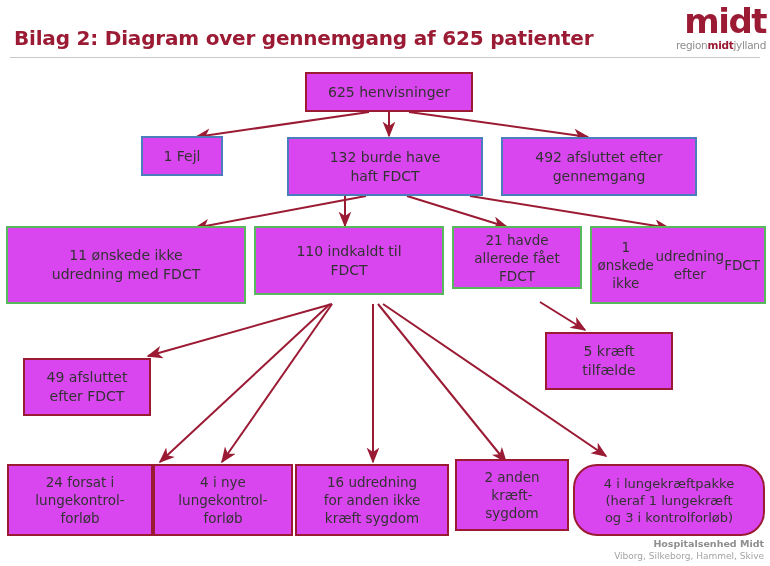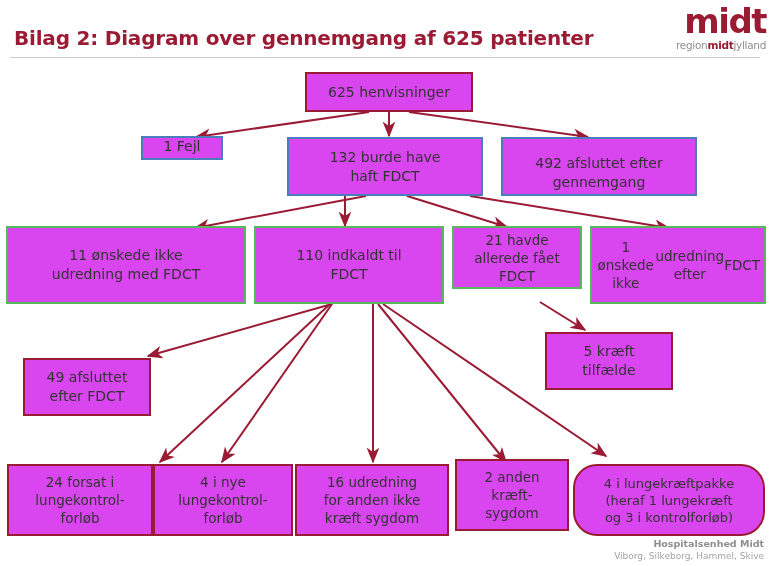--- a/index.html
+++ b/index.html
@@ -164,40 +164,40 @@
     </g>
     <g stroke="#9b1b34" stroke-width="2" fill="none" marker-end="url(#ah)">
       <path d="M330,304 L160,462"></path>
     </g>
   </svg>
 
   <div class="node red" style="left:305px; top:72px; width:168px; height:40px;">
     <span>625 henvisninger</span>
   </div>
 
-  <div class="node blue" style="left:141px; top:136px; width:82px; height:24px;align-items:flex-end;">
+  <div class="node blue" style="left:141px; top:136px; width:82px; height:40px;">
     <span>1 Fejl</span>
   </div>
 
   <div class="node blue" style="left:287px; top:137px; width:196px; height:59px; flex-direction:column;">
     <span>132 burde have</span>
     <span>haft FDCT</span>
   </div>
 
-  <div class="node blue" style="left:501px; top:137px; width:196px; height:59px; flex-direction:column;justify-content:flex-end;">
+  <div class="node blue" style="left:501px; top:137px; width:196px; height:59px; flex-direction:column;">
     <span>492 afsluttet efter</span>
     <span>gennemgang</span>
   </div>
 
   <div class="node green" style="left:6px; top:226px; width:240px; height:78px; flex-direction:column;">
     <span>11 ønskede ikke</span>
     <span>udredning med FDCT</span>
   </div>
 
-  <div class="node green" style="left:254px; top:226px; width:190px; height:78px; flex-direction:column;text-align:center;">
+  <div class="node green" style="left:254px; top:226px; width:190px; height:69px; flex-direction:column;text-align:center;">
     <span>110 indkaldt til</span>
     <span>FDCT</span>
   </div>
 
   <div class="node green small" style="left:452px; top:226px; width:130px; height:63px; flex-direction:column;">
     <span>21 havde</span>
     <span>allerede fået</span>
     <span>FDCT</span>
   </div>
 

